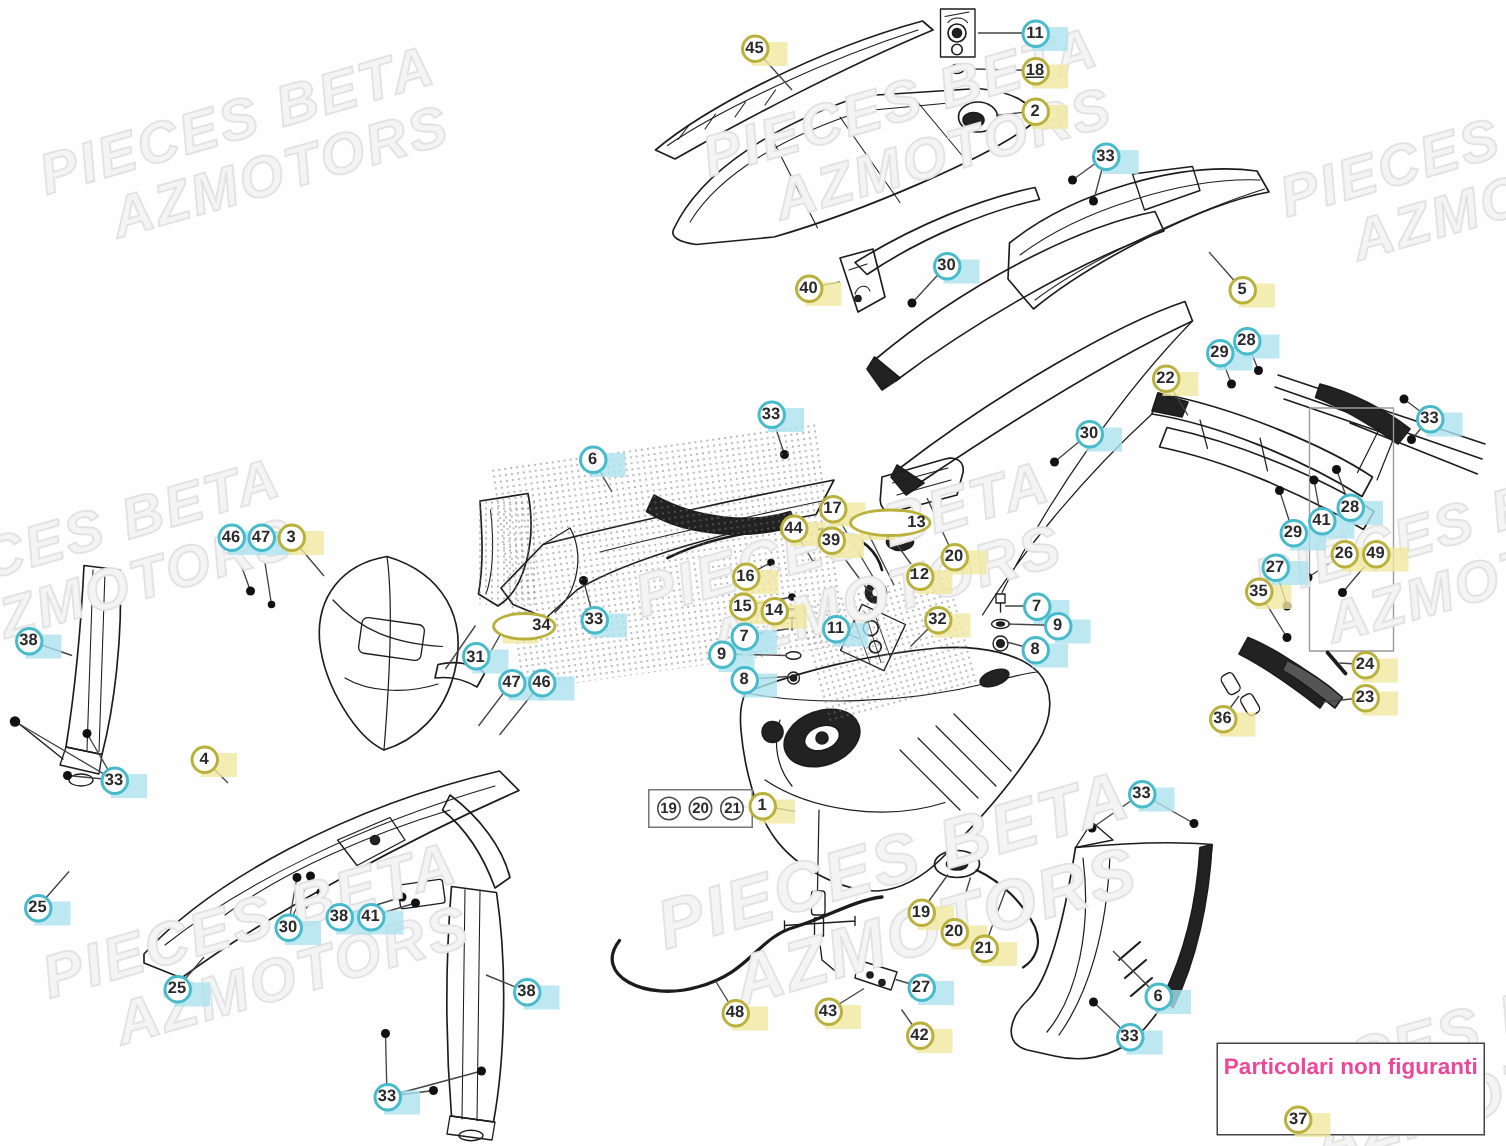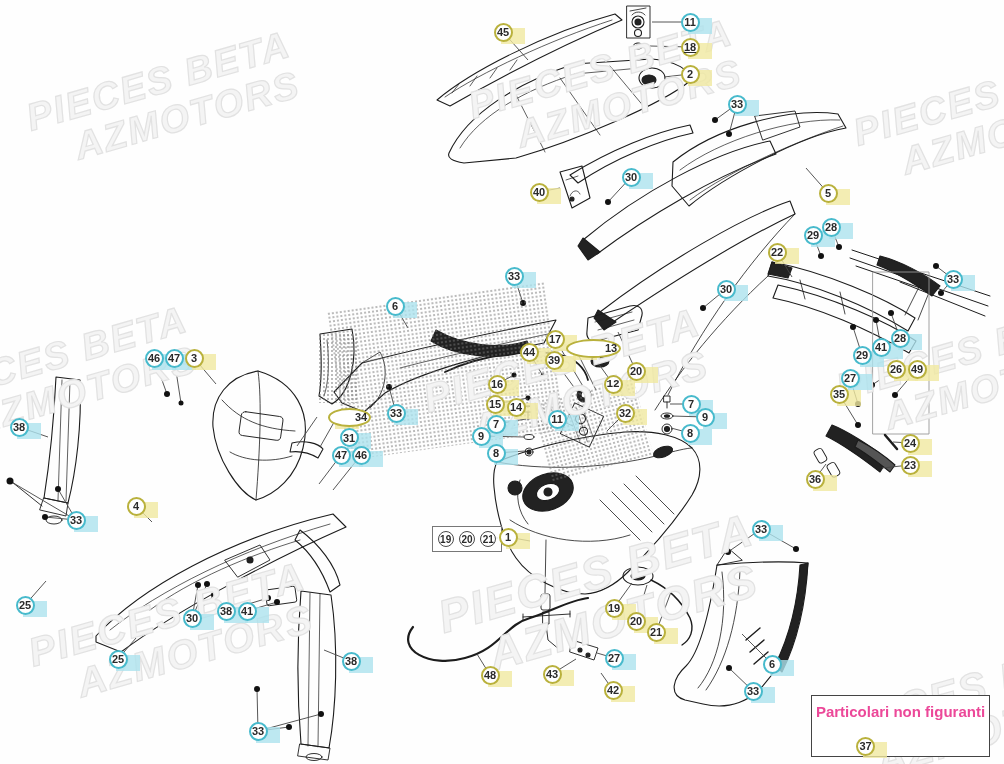--- a/index.html
+++ b/index.html
@@ -371,21 +371,21 @@
       <div class="callout y" style="left: 544.5px; top: 350.5px;">39</div>
       <div class="callout y" style="left: 487.5px; top: 374.5px;">16</div>
       <div class="callout y" style="left: 485.5px; top: 394.5px;">15</div>
       <div class="callout y" style="left: 506.5px; top: 397.5px;">14</div>
       <div class="callout y" style="left: 626.5px; top: 361.5px;">20</div>
       <div class="callout y" style="left: 603.5px; top: 374.5px; font-family: Liberation Mono, monospace;">12</div>
       <div class="callout c" style="left: 681.5px; top: 394.5px;">7</div>
       <div class="callout c" style="left: 695.5px; top: 407.5px;">9</div>
       <div class="callout c" style="left: 680.5px; top: 423.5px;">8</div>
       <div class="callout c" style="left: 386.5px; top: 403.5px;">33</div>
-      <div class="callout c" style="left: 307.5px; top: 428px; margin-left: 32px;">31</div>
+      <div class="callout c" style="left: 307.5px; top: 428px;">31</div>
       <div class="callout y" style="left: 327.5px; top: 407.5px; padding-left: 24px;">34</div>
       <div class="callout c" style="left: 331.5px; top: 445.5px;">47</div>
       <div class="callout c" style="left: 351.5px; top: 445.5px;">46</div>
       <div class="callout c" style="left: 547.5px; top: 409.5px;">11</div>
       <div class="callout y" style="left: 615.5px; top: 403.5px;">32</div>
       <div class="callout c" style="left: 486.5px; top: 414.5px;">7</div>
       <div class="callout c" style="left: 471.5px; top: 426.5px;">9</div>
       <div class="callout c" style="left: 486.5px; top: 443.5px;">8</div>
       <div class="callout c" style="left: 852.5px; top: 345.5px;">29</div>
       <div class="callout c" style="left: 871.5px; top: 337.5px;">41</div>

